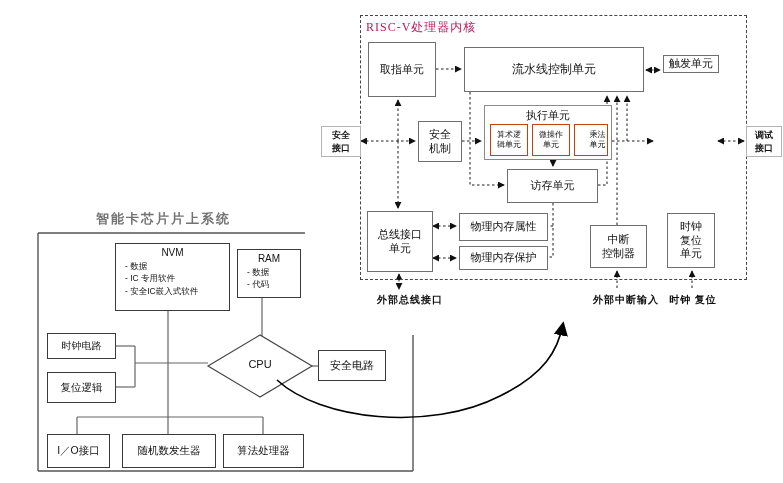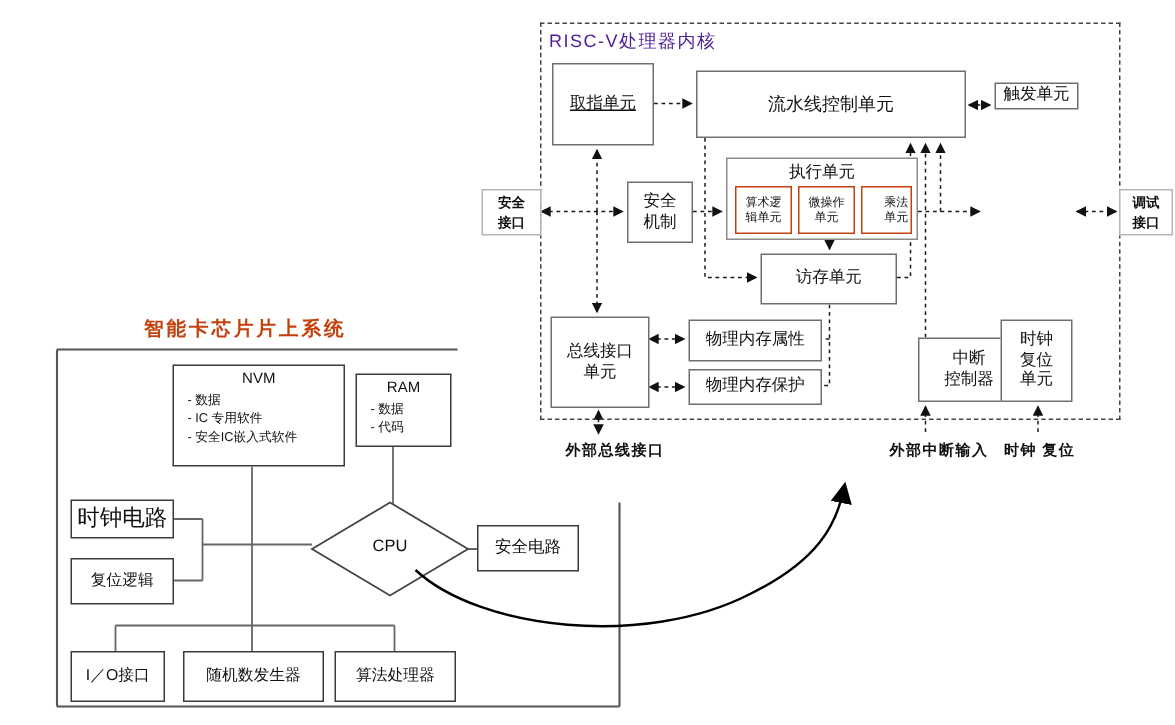--- a/index.html
+++ b/index.html
@@ -12,22 +12,22 @@
   .bx{
     position:absolute;box-sizing:border-box;background:#fff;
     border:1px solid #6f6f6f;display:flex;flex-direction:column;
     align-items:center;justify-content:center;text-align:center;
     font-size:11px;line-height:1.25;color:#111;
   }
   .soc .bx{border-color:#3a3a3a;}
   .core-border{
     position:absolute;border:1px dashed #444;background:transparent;
   }
-  .core-title{position:absolute;font-size:12px;letter-spacing:1px;color:#4c1d95;}
-  .soc-title{position:absolute;font-size:13px;font-weight:bold;letter-spacing:2px;color:#c2410c;}
+  .core-title{position:absolute;font-size:12px;letter-spacing:1px;color:#be185d;font-family:Liberation Serif, serif;}
+  .soc-title{position:absolute;font-size:13px;font-weight:bold;letter-spacing:2px;color:#737373;}
   .exec{
     justify-content:flex-start;border-color:#8a8a8a;
   }
   .exec .exec-label{font-size:11px;margin-top:3px;}
   .sub{
     position:absolute;border:1px solid #c2410c;background:#fff;
     display:flex;flex-direction:column;align-items:center;justify-content:center;
     font-size:8px;line-height:1.2;text-align:center;box-sizing:border-box;
   }
   .iflabel{
@@ -105,21 +105,21 @@
       <path d="M399,274 L399,289" marker-start="url(#ah)" marker-end="url(#ah)"></path>
       <path d="M617,288 L617,271" marker-end="url(#ah)"></path>
       <path d="M692,288 L692,271" marker-end="url(#ah)"></path>
     </g>
   </svg>
 
   <div class="core-border" style="left:360px;top:15px;width:385px;height:263px;"></div>
 
   <div class="core-title" style="left:366px;top:19px;">RISC-V处理器内核</div>
 
-  <div class="bx" style="left:368px;top:42px;width:68px;height:55px;text-decoration:underline;">
+  <div class="bx" style="left:368px;top:42px;width:68px;height:55px;">
     <div>取指单元</div>
   </div>
 
   <div class="bx" style="left:464px;top:47px;width:180px;height:45px;font-size:12px;">
     <div>流水线控制单元</div>
   </div>
 
   <div class="bx" style="left:663px;top:55px;width:56px;height:18px;">
     <div>触发单元</div>
   </div>
@@ -156,21 +156,21 @@
   </div>
 
   <div class="bx" style="left:459px;top:213px;width:89px;height:28px;">
     <div>物理内存属性</div>
   </div>
 
   <div class="bx" style="left:459px;top:246px;width:89px;height:24px;">
     <div>物理内存保护</div>
   </div>
 
-  <div class="bx" style="left:612px;top:225px;width:68px;height:43px;">
+  <div class="bx" style="left:590px;top:225px;width:57px;height:43px;">
     <div>中断</div>
     <div>控制器</div>
   </div>
 
   <div class="bx" style="left:667px;top:213px;width:48px;height:55px;">
     <div>时钟</div>
     <div>复位</div>
     <div>单元</div>
   </div>
 
@@ -200,21 +200,21 @@
       <div class="mc-item">- IC 专用软件</div>
       <div class="mc-item">- 安全IC嵌入式软件</div>
     </div>
 
     <div class="bx memcard" style="left:237px;top:249px;width:64px;height:49px;">
       <div class="mc-title">RAM</div>
       <div class="mc-item">- 数据</div>
       <div class="mc-item">- 代码</div>
     </div>
 
-    <div class="bx" style="left:47px;top:333px;width:69px;height:26px;font-size:15px;">
+    <div class="bx" style="left:47px;top:333px;width:69px;height:26px;font-size:10px;">
       <div>时钟电路</div>
     </div>
 
     <div class="bx" style="left:47px;top:372px;width:69px;height:31px;font-size:10.5px;">
       <div>复位逻辑</div>
     </div>
 
     <div class="abs" style="left:236px;top:358px;width:48px;height:16px;text-align:center;font-size:11px;">CPU</div>
 
     <div class="bx" style="left:318px;top:350px;width:68px;height:31px;font-size:11px;">

